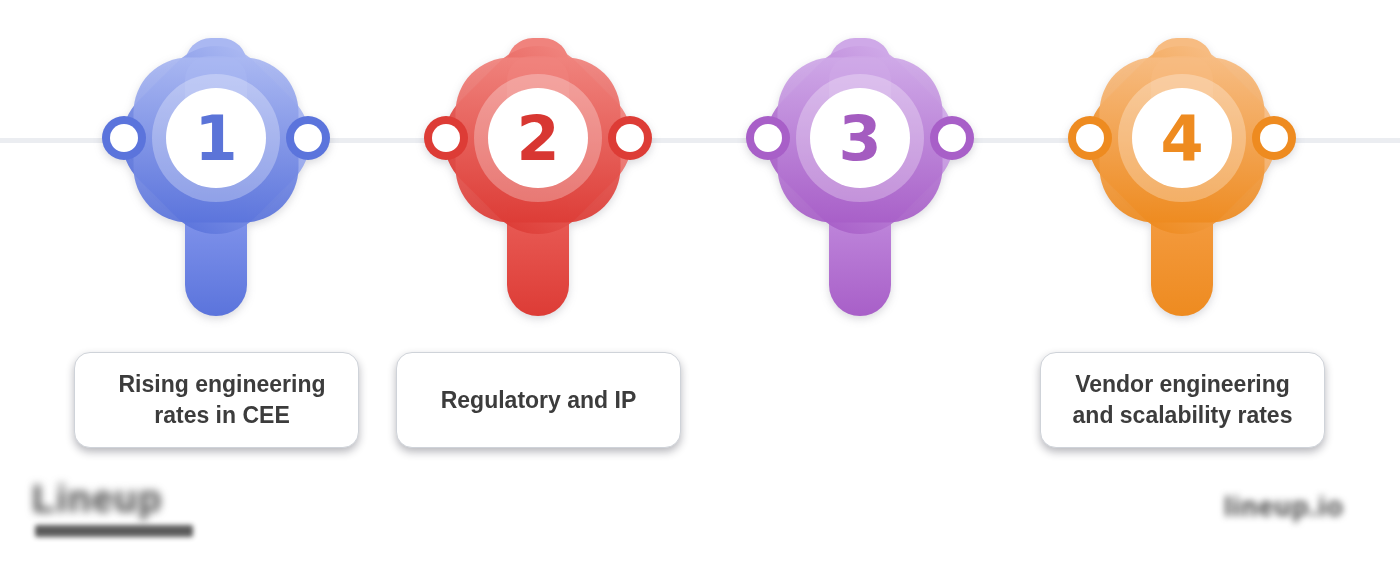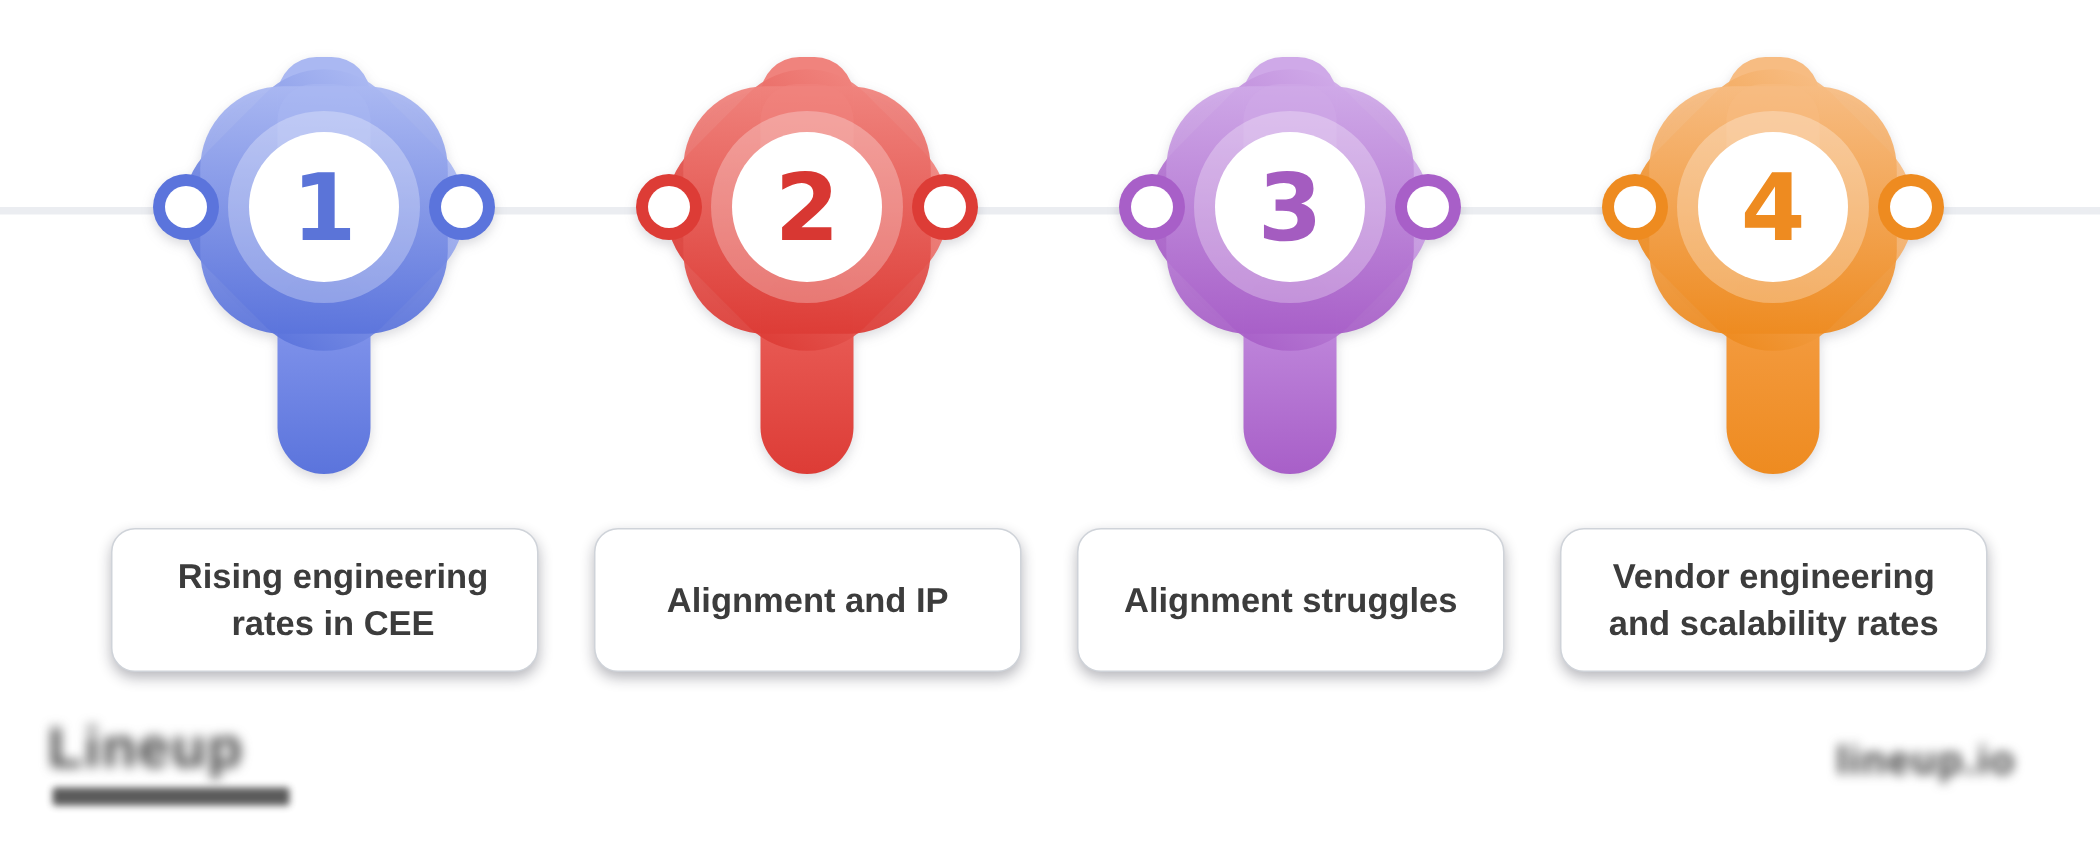--- a/index.html
+++ b/index.html
@@ -229,25 +229,21 @@
       <circle cx="212" cy="108" r="14" fill="#ffffff"></circle>
       <text x="120" y="130" class="marker-number">4</text>
     </svg>
   </div>
 
   <div class="label-box b0">
     <span class="label-line">Rising engineering</span>
     <span class="label-line">rates in CEE</span>
   </div>
   <div class="label-box b1">
-    <span class="label-line">Alignment and IP</span>
-
-  </div>
-  <div class="label-box b2">
-    <span class="label-line">Alignment struggles</span>
+    <span class="label-line">Regulatory and IP</span>
 
   </div>
   <div class="label-box b3">
     <span class="label-line">Vendor engineering</span>
     <span class="label-line">and scalability rates</span>
   </div>
 
   <div class="wm-left-word">Lineup</div>
   <div class="wm-left-tagline"></div>
   <div class="wm-right-word">lineup.io</div>

